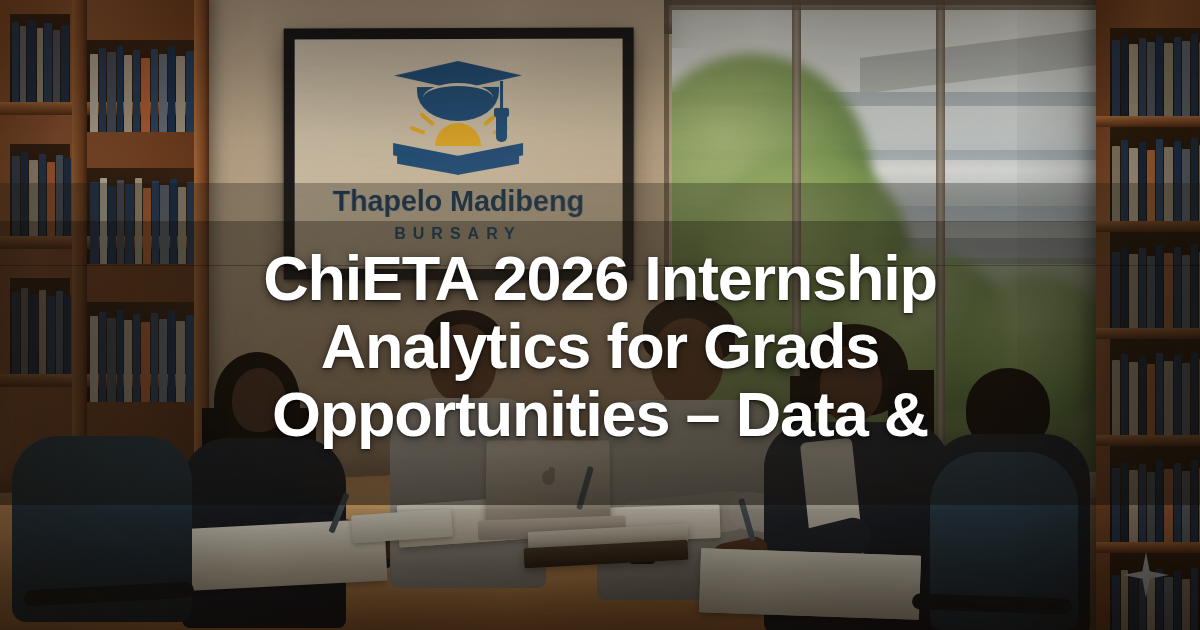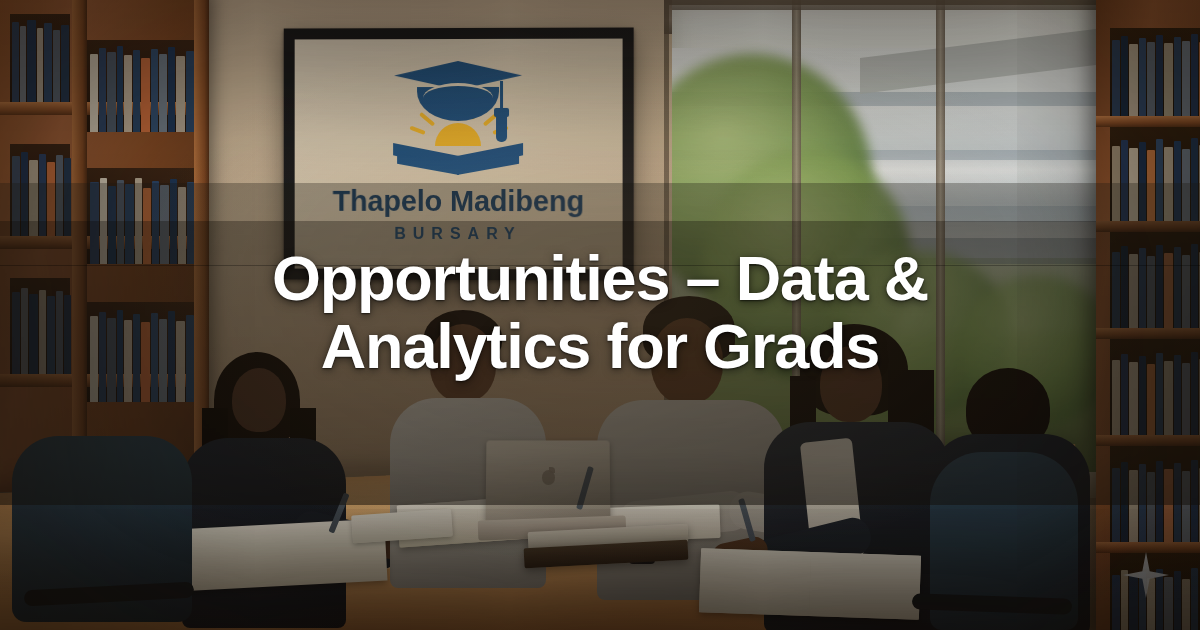--- a/index.html
+++ b/index.html
@@ -540,17 +540,18 @@
 
     <div class="grade"></div>
     <div class="vignette"></div>
   </div>
 
   <div class="band-top"></div>
   <div class="band-main"></div>
   <div class="band-mid"></div>
 
   <div class="headline">
+    <span class="ln">ChiETA 2026 Internship</span>
+    <span class="ln">Analytics for Grads</span>
     <span class="ln">Opportunities – Data &amp;</span>
-    <span class="ln">Analytics for Grads</span>
   </div>
 
 </div>
 
 </body></html>

